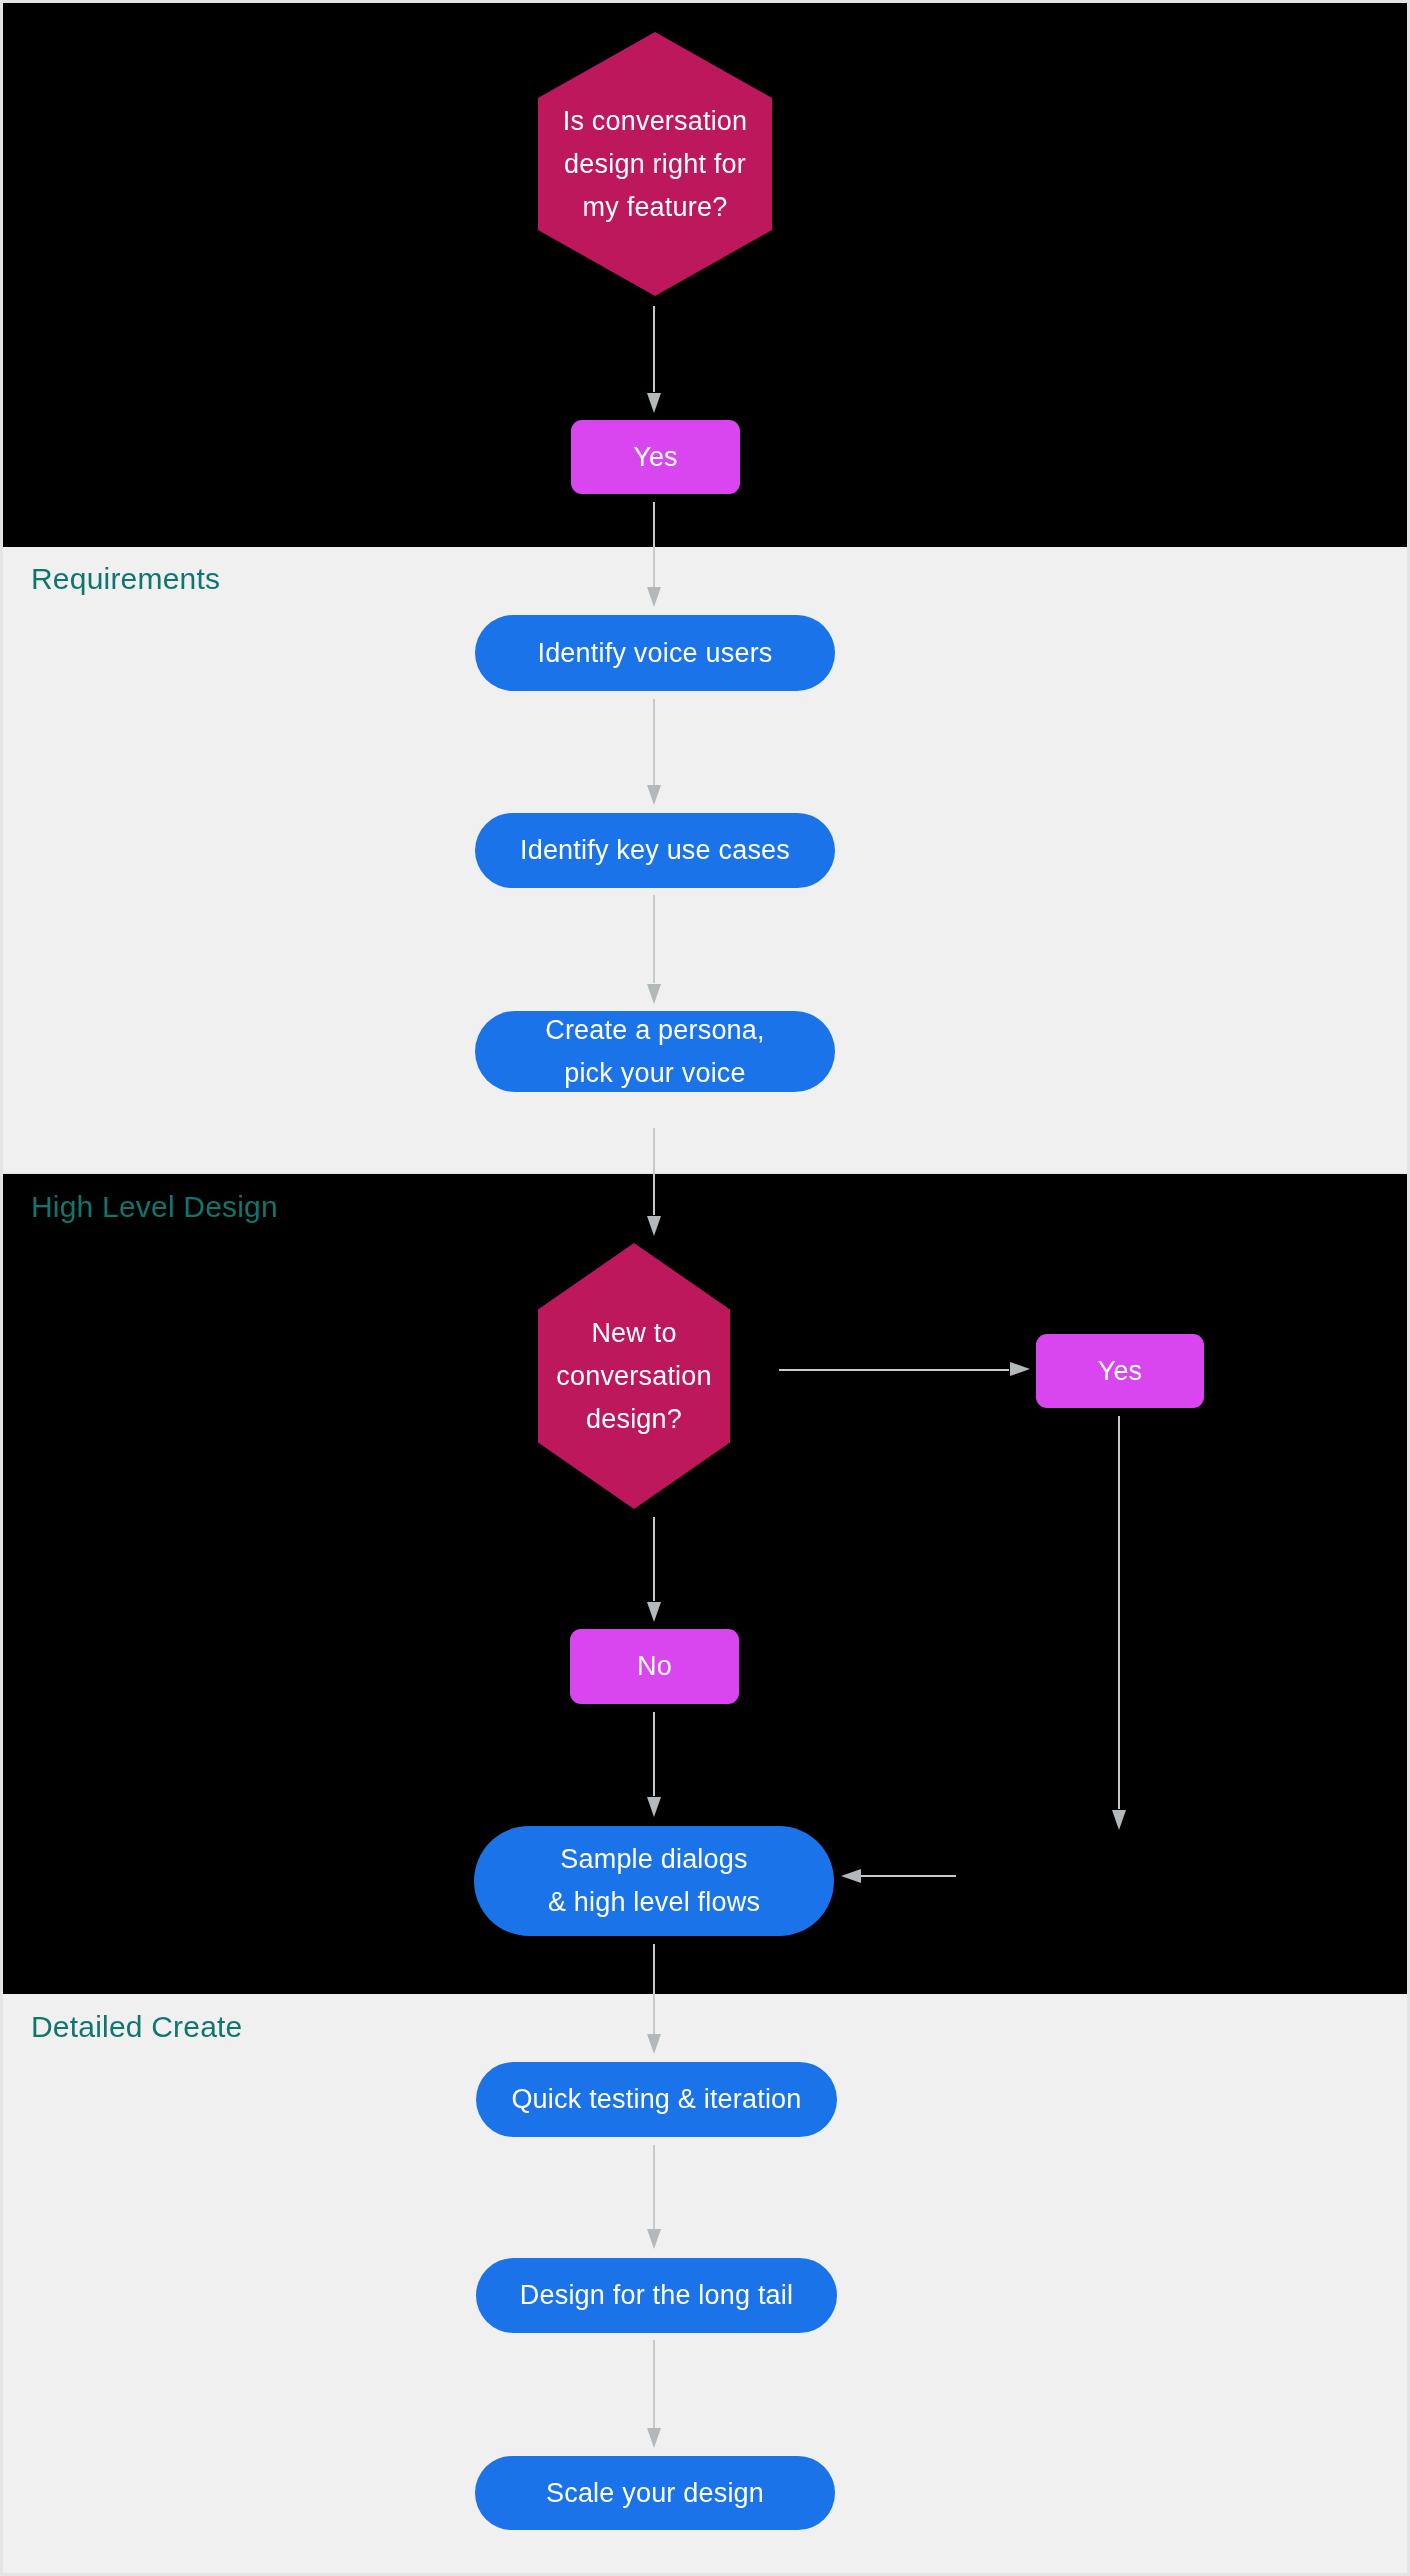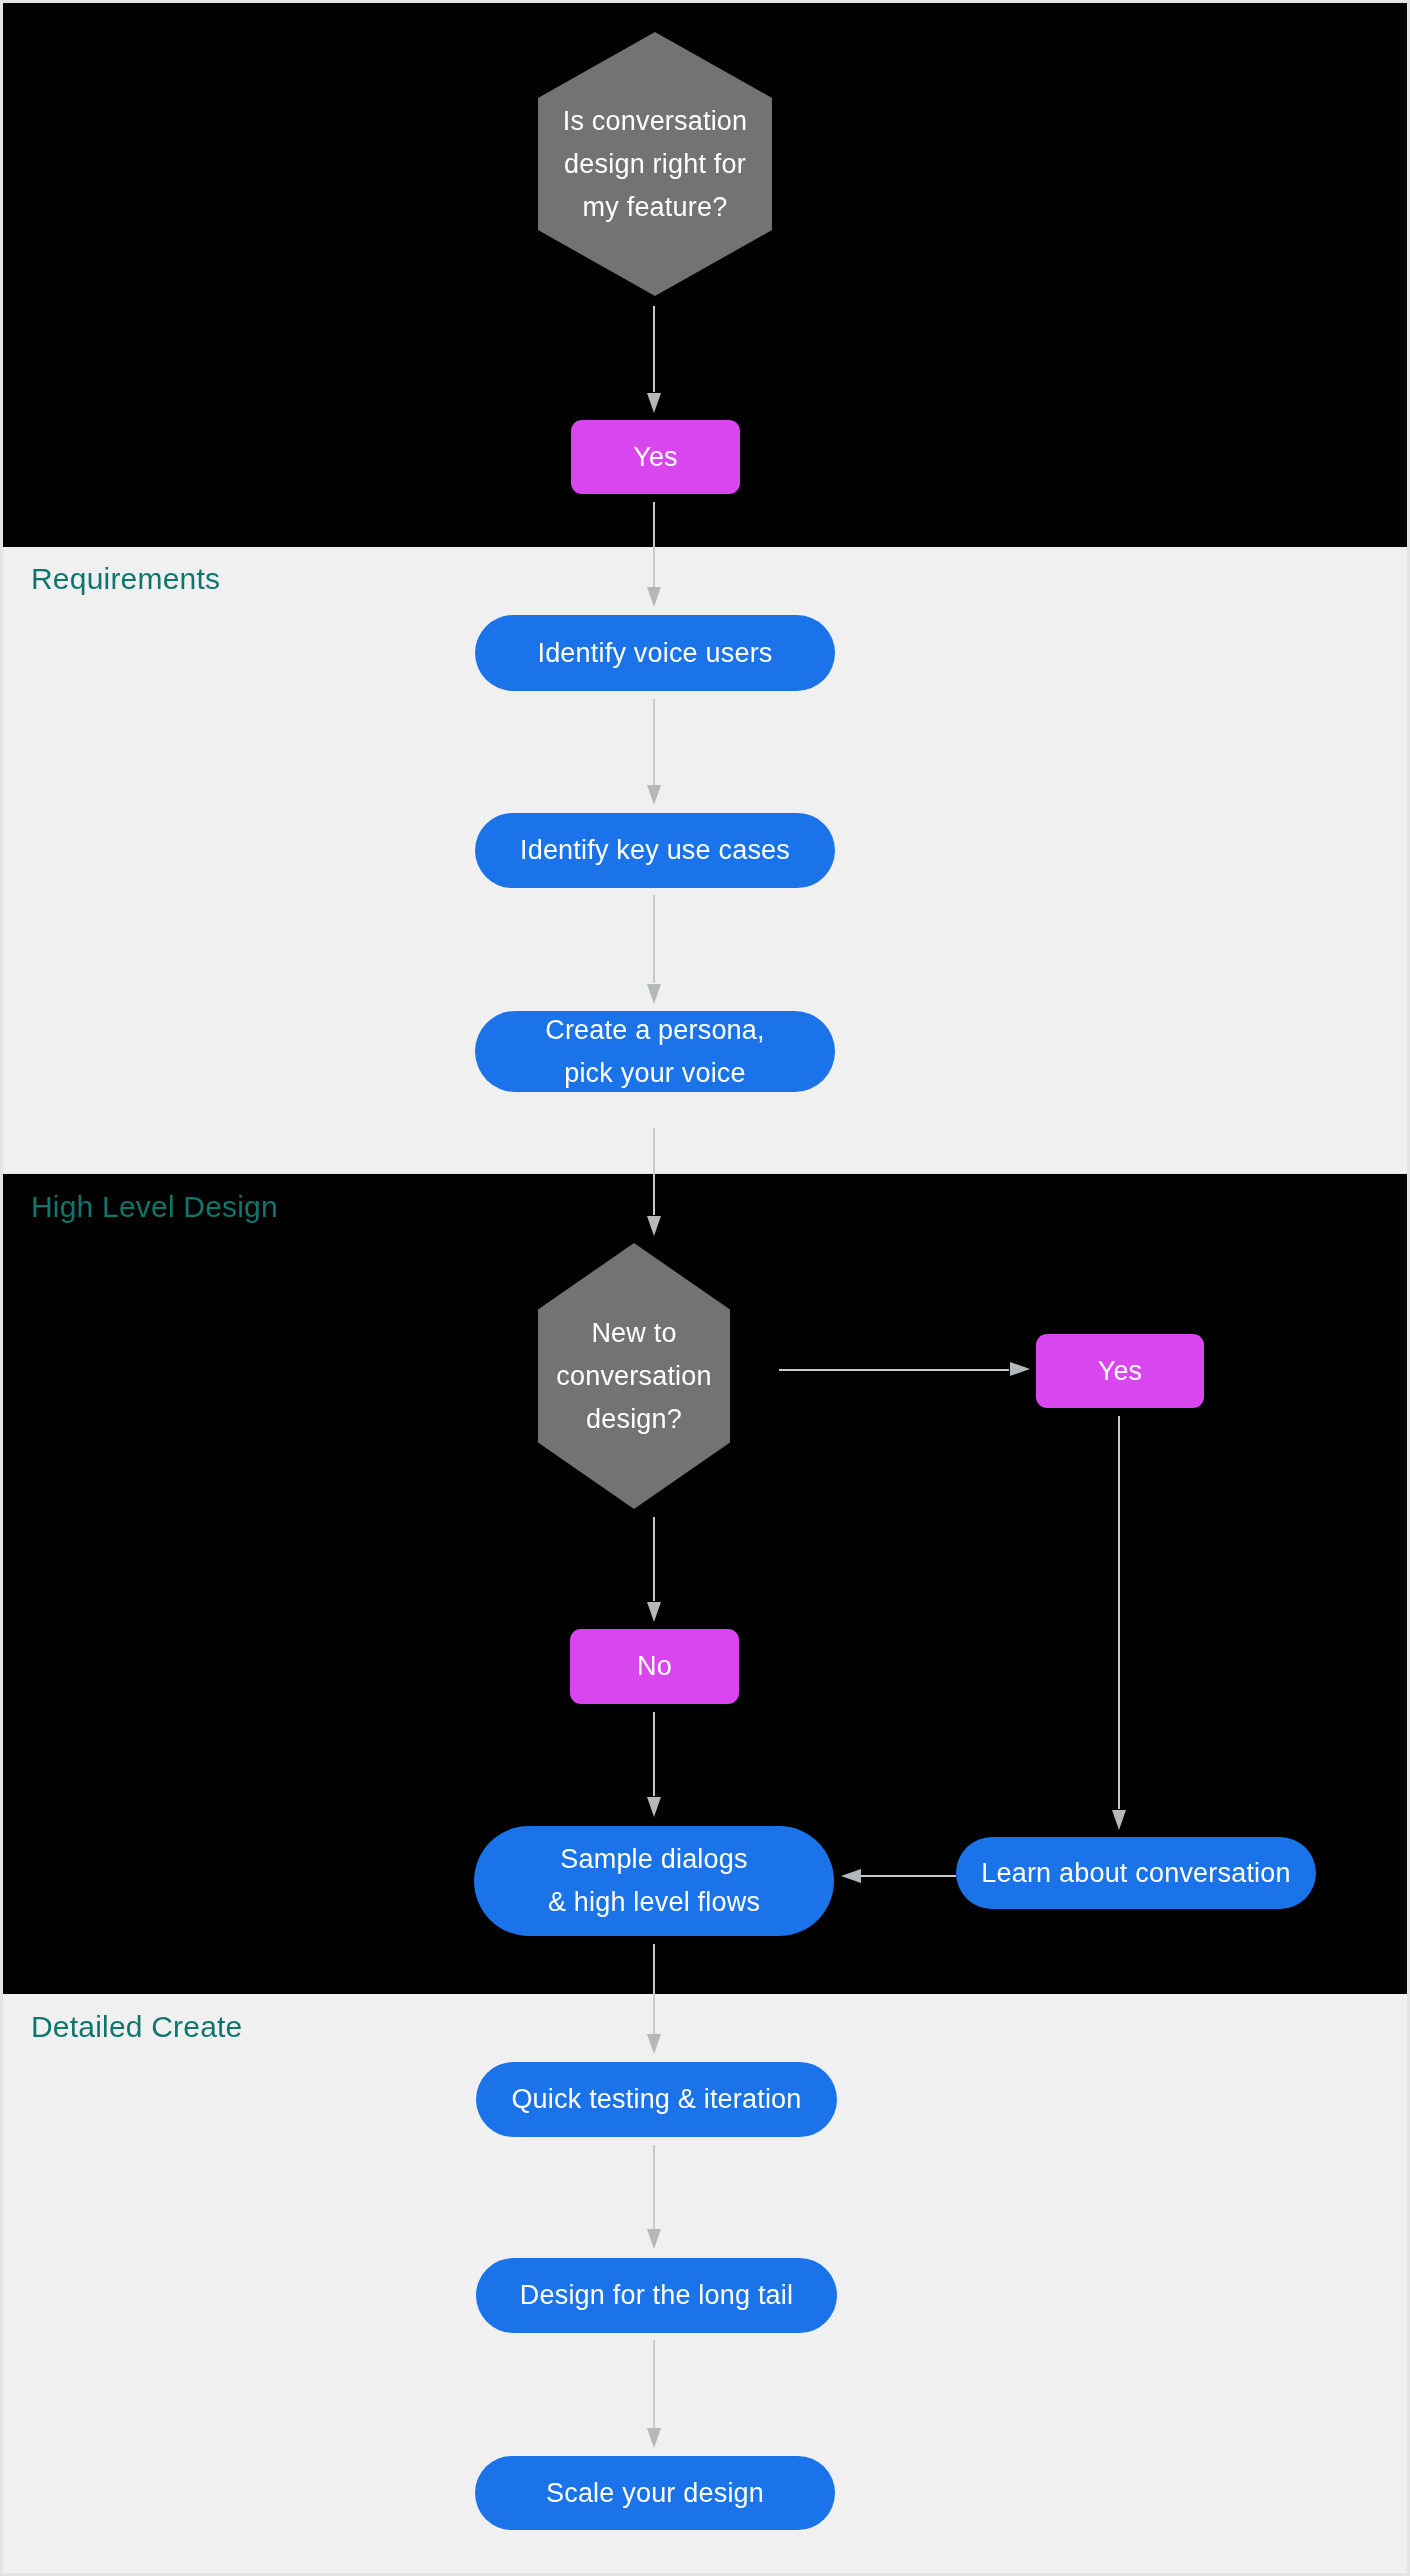--- a/index.html
+++ b/index.html
@@ -38,21 +38,21 @@
     align-items: center;
     justify-content: center;
     text-align: center;
     color: #ffffff;
     font-size: 27px;
     line-height: 43px;
     white-space: pre-line;
     letter-spacing: 0.2px;
   }
   .decision {
-    background: #737373;
+    background: #be185d;
     clip-path: polygon(50% 0%, 100% 25%, 100% 75%, 50% 100%, 0% 75%, 0% 25%);
   }
   .answer {
     background: #d946ef;
     border-radius: 11px;
   }
   .process {
     background: #1a73e8;
     border-radius: 927px;
   }
@@ -137,21 +137,20 @@
 
   <div class="vline" style="left:653px; top:1712px; height:84px;"></div>
   <div class="head-down" style="left:647px; top:1797px;"></div>
 
   <div class="node process" style="left:474px; top:1826px; width:360px; height:110px;">Sample dialogs
 &amp; high level flows</div>
 
   <div class="vline" style="left:1118px; top:1416px; height:393px;"></div>
   <div class="head-down" style="left:1112px; top:1810px;"></div>
 
-  <div class="node process" style="left:956px; top:1837px; width:360px; height:72px;">Learn about conversation</div>
 
   <div class="head-left" style="left:841px; top:1869px;"></div>
   <div class="hline" style="left:861px; top:1875px; width:95px;"></div>
 
   <div class="vline" style="left:653px; top:1944px; height:90px;"></div>
   <div class="head-down" style="left:647px; top:2034px;"></div>
 
   <div class="node process" style="left:476px; top:2062px; width:361px; height:75px;">Quick testing &amp; iteration</div>
 
   <div class="vline" style="left:653px; top:2145px; height:84px;"></div>

